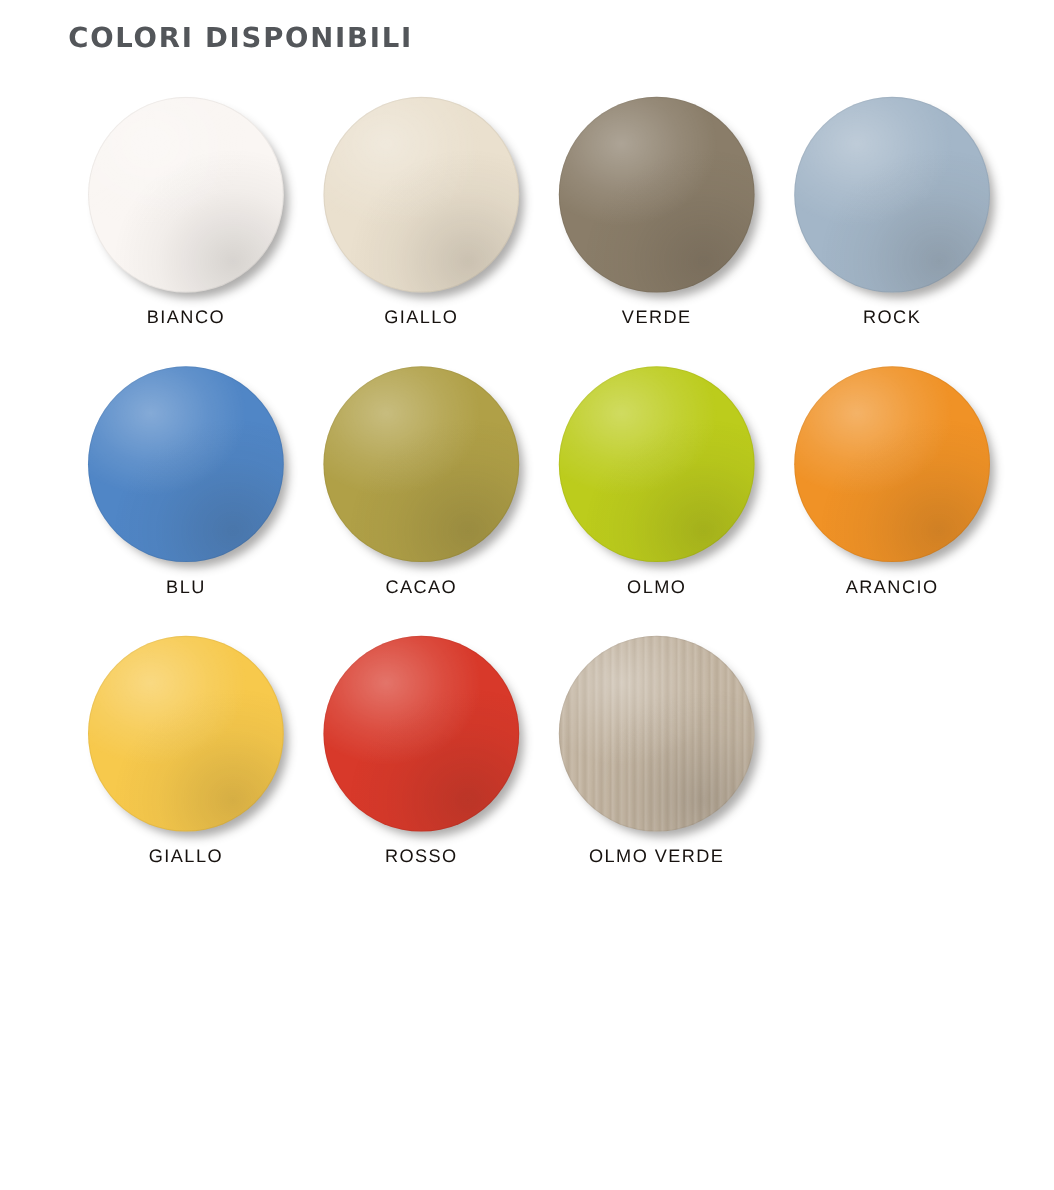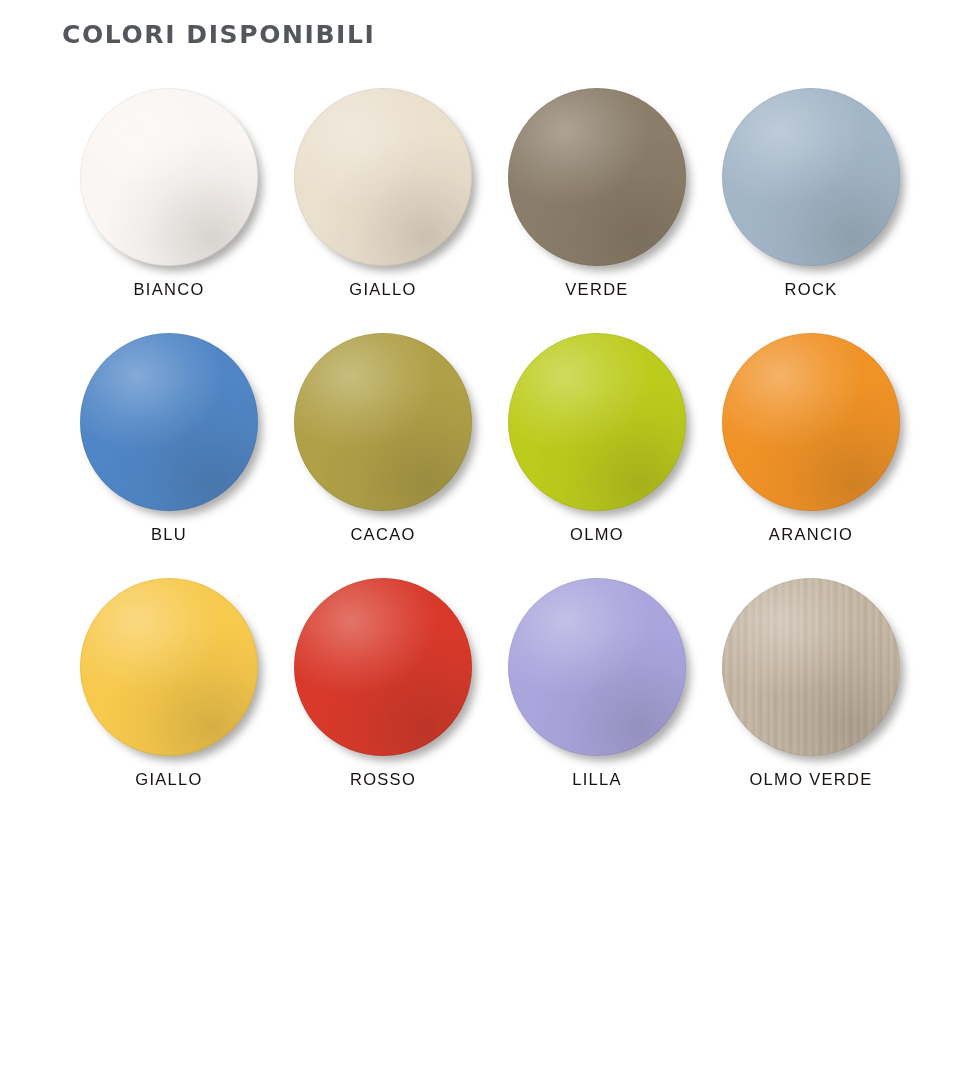--- a/index.html
+++ b/index.html
@@ -194,23 +194,17 @@
       <div class="swatch-label">GIALLO</div>
     </div>
     <div class="swatch-cell">
       <div class="swatch-disc-wrap">
         <div class="swatch-disc" style="background: rgb(216, 57, 42);"></div>
       </div>
       <div class="swatch-label">ROSSO</div>
     </div>
     <div class="swatch-cell">
       <div class="swatch-disc-wrap">
-        <div class="swatch-disc" style="background: rgb(170, 165, 221);"></div>
-      </div>
-      <div class="swatch-label">LILLA</div>
-    </div>
-    <div class="swatch-cell">
-      <div class="swatch-disc-wrap">
         <div class="swatch-disc wood" style="background: rgb(195, 181, 162);"></div>
       </div>
       <div class="swatch-label">OLMO VERDE</div>
     </div>
   </div>
 
 </body></html>

